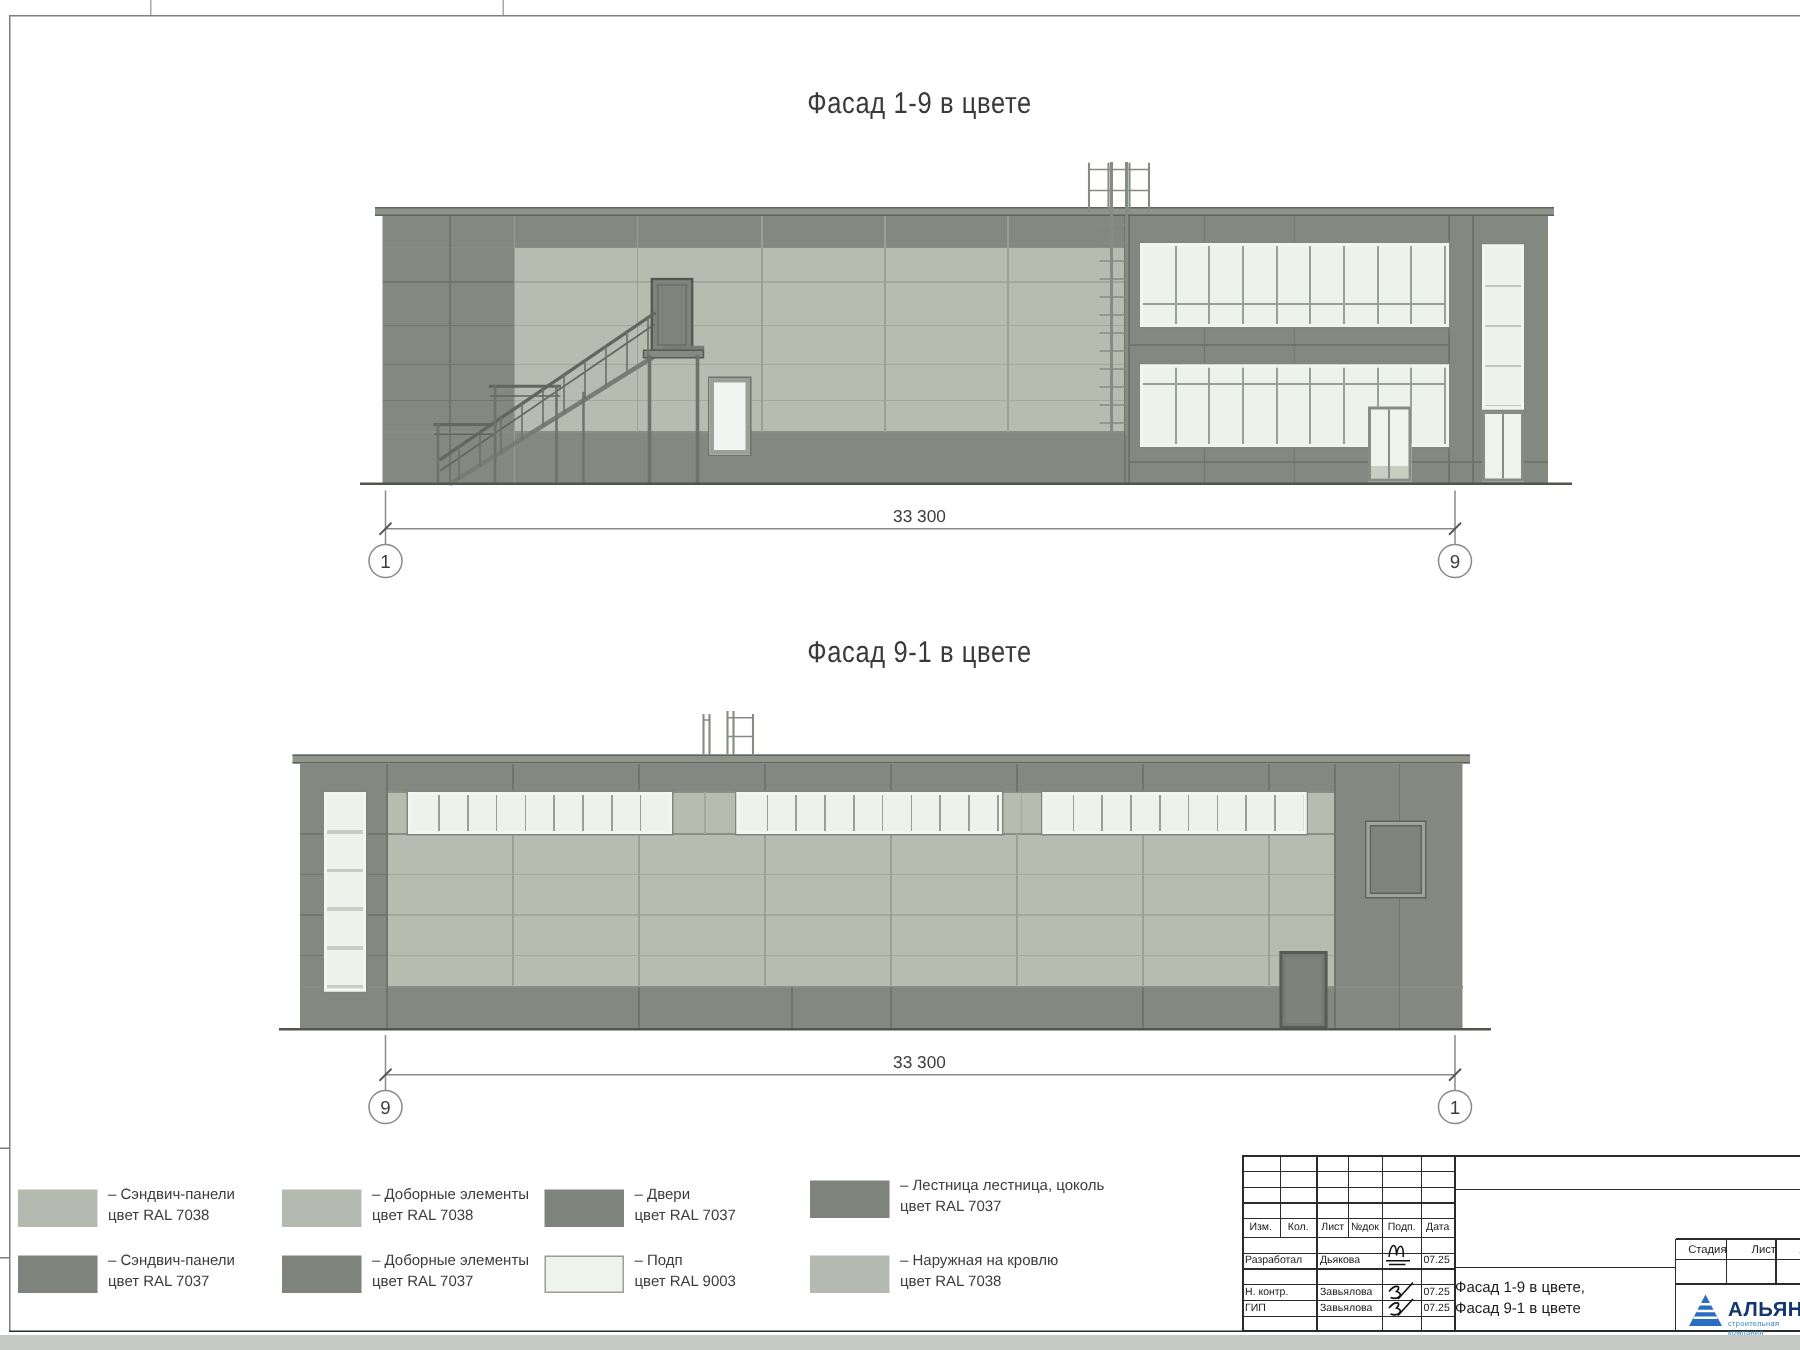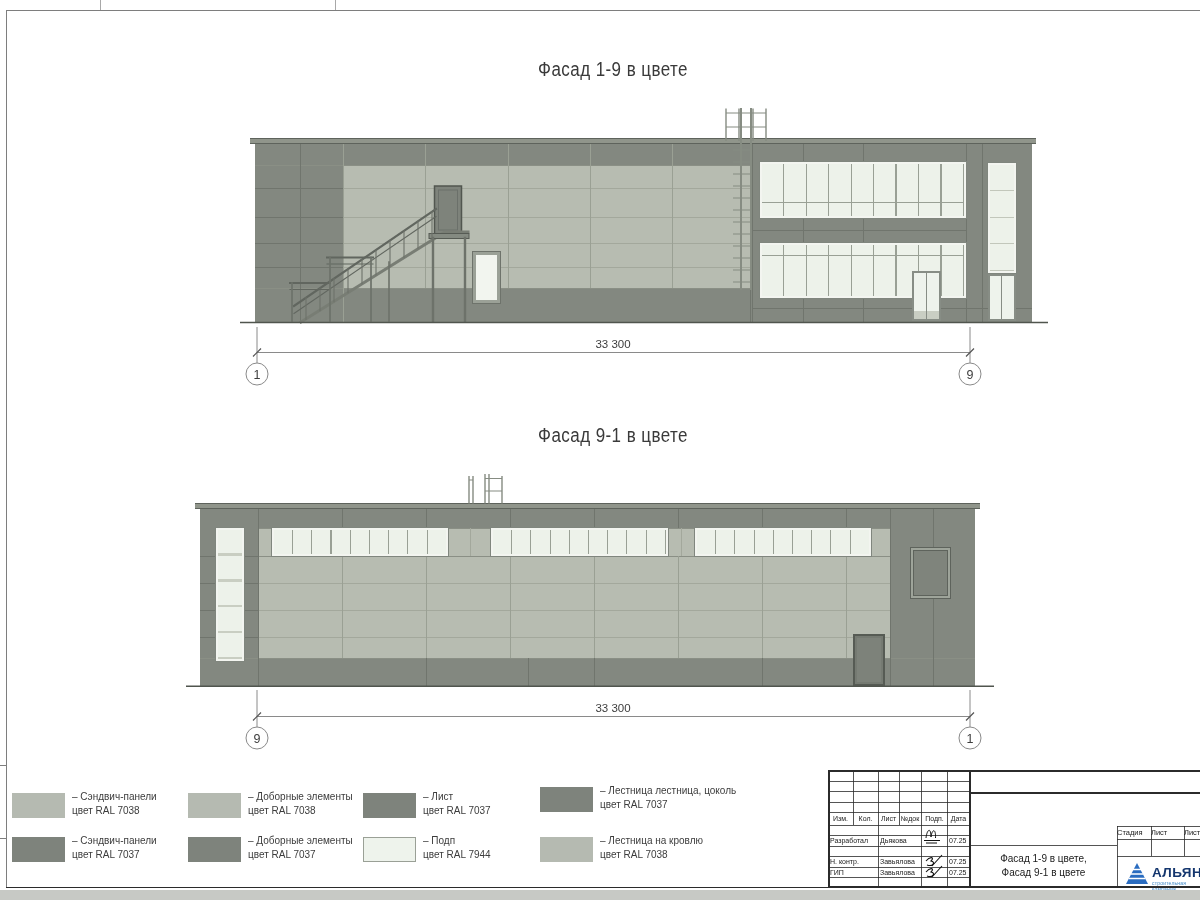--- a/index.html
+++ b/index.html
@@ -65,22 +65,22 @@
   
   .lg-item{position:absolute;}
   .lg-swatch{position:absolute;left:0;top:3px;width:53px;height:25px;}
   .lg-swatch.bordered{border:1px solid #9aa096;box-sizing:border-box;}
   .lg-text{position:absolute;left:60px;top:0;width:210px;font-size:10px;line-height:13.5px;color:#3c3c3c;}
   
   #titleblock{position:absolute;left:828px;top:770px;width:380px;height:118px;}
   .tb-txt{position:absolute;color:#1a1a1a;white-space:nowrap;}
   .tb-h{font-size:7px;text-align:center;}
   .tb-c{font-size:7px;}
-  .tb-doc{font-size:10px;text-align:center;width:147px;left:142px;}
-  .tb-stage{font-size:7.5px;text-align:left;}
+  .tb-doc{font-size:10px;width:147px;left:142px;}
+  .tb-stage{font-size:7.5px;text-align:right;}
   .logo-name{position:absolute;font-size:13.5px;font-weight:bold;color:#14366e;letter-spacing:.4px;}
   .logo-sub{position:absolute;font-size:5px;color:#3c86c6;letter-spacing:.2px;}
   svg{display:block;}
 </style>
 </head>
 <body>
 
 <div>
   <div class="frame-line" style="left:6px;top:10px;width:1194px;height:1px;"></div>
   <div class="frame-line" style="left:6px;top:10px;width:1px;height:878px;"></div>
@@ -213,42 +213,42 @@
   <div class="lg-item" style="left:188px;top:834px;">
     <div class="lg-swatch" style="background: rgb(126, 131, 124);"></div>
     <div class="lg-text">
         <div>– Доборные элементы</div>
         <div>цвет RAL 7037</div>
       </div>
   </div>
   <div class="lg-item" style="left:363px;top:790px;">
     <div class="lg-swatch" style="background: rgb(126, 131, 124);"></div>
     <div class="lg-text">
-        <div>– Лист</div>
+        <div>– Двери</div>
         <div>цвет RAL 7037</div>
       </div>
   </div>
   <div class="lg-item" style="left:363px;top:834px;">
     <div class="lg-swatch bordered" style="background: rgb(238, 243, 236);"></div>
     <div class="lg-text">
         <div>– Подп</div>
-        <div>цвет RAL 7944</div>
+        <div>цвет RAL 9003</div>
       </div>
   </div>
   <div class="lg-item" style="left:540px;top:784px;">
     <div class="lg-swatch" style="background: rgb(126, 131, 124);"></div>
     <div class="lg-text">
         <div>– Лестница лестница, цоколь</div>
         <div>цвет RAL 7037</div>
       </div>
   </div>
   <div class="lg-item" style="left:540px;top:834px;">
     <div class="lg-swatch" style="background: rgb(181, 186, 177);"></div>
     <div class="lg-text">
-        <div>– Лестница на кровлю</div>
+        <div>– Наружная на кровлю</div>
         <div>цвет RAL 7038</div>
       </div>
   </div>
 </div>
 
 <div id="titleblock">
   <svg width="380" height="118" style="position:absolute;left:0;top:0;" shape-rendering="crispEdges">
     <g stroke="#2b2b2b" fill="none">
       <path stroke-width="1.6" d="M0.8 0V118 M0 0.8H380 M0 117.2H380 M142 0V118"></path>
       <path stroke-width="0.8" d="M50 0V118 M93.5 0V118 M119.5 0V118 M25.5 0V55 M71 0V55"></path>

